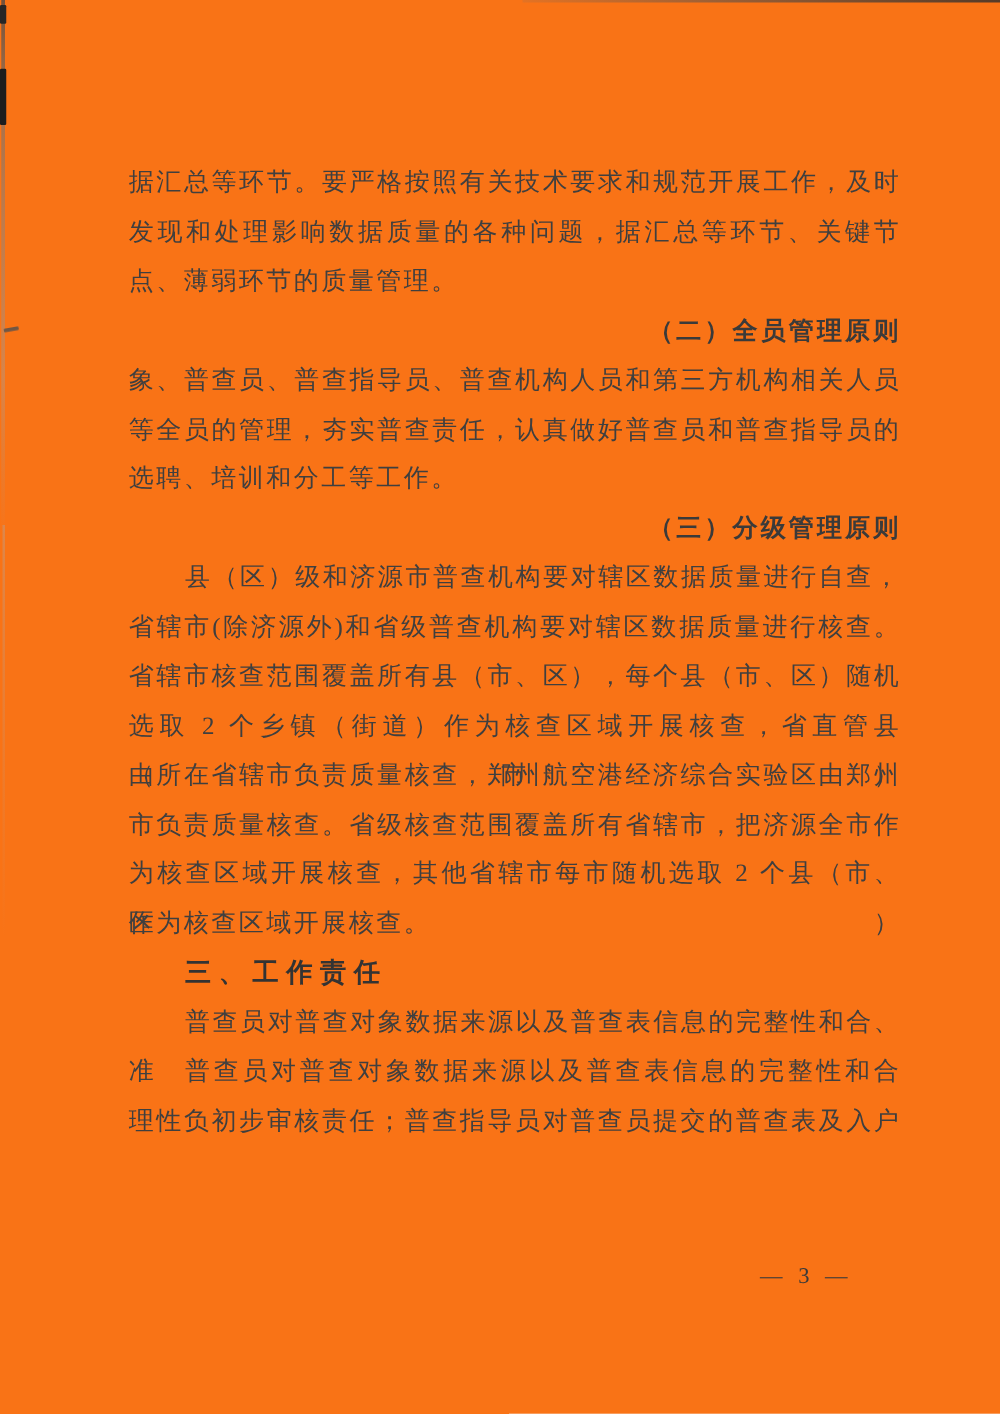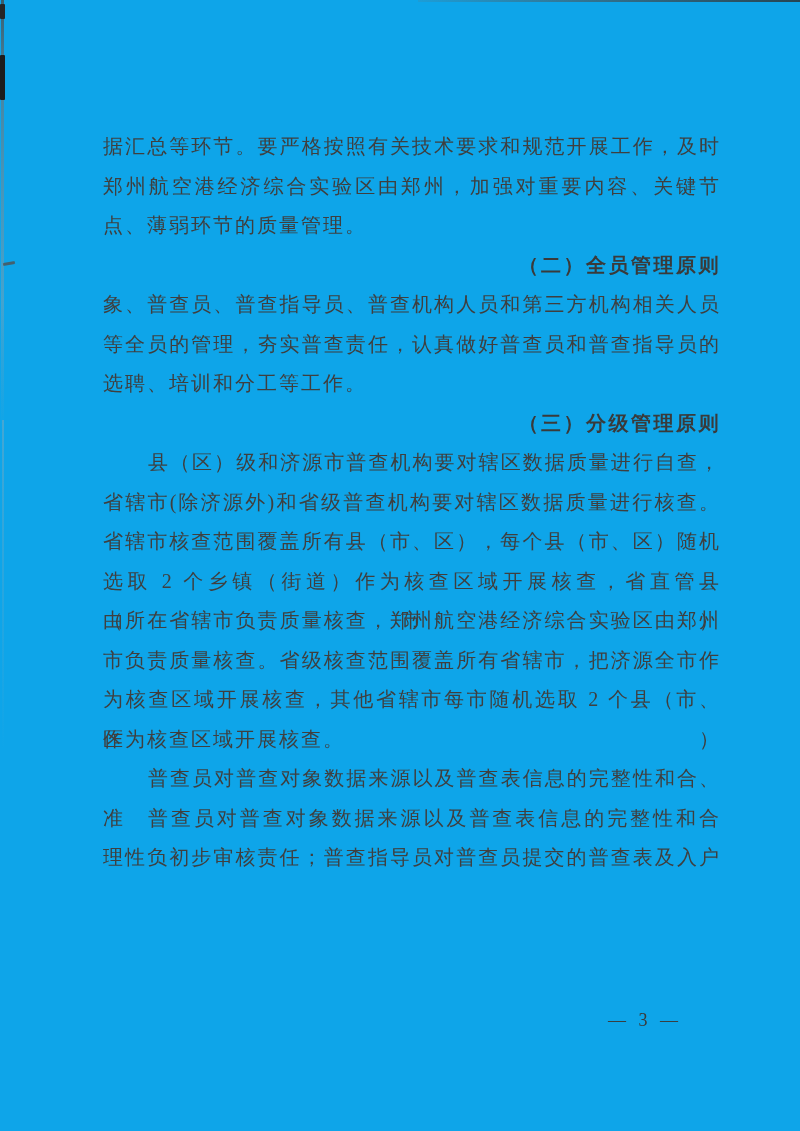--- a/index.html
+++ b/index.html
@@ -4,21 +4,21 @@
 <style>
   html,body{margin:0;padding:0;}
   body{
     width:800px;height:1131px;
     background:#f4f4f2;
     font-family:"Liberation Serif","DejaVu Serif",serif;
   }
   .page{
     position:relative;
     width:800px;height:1131px;
-    background:#0ea5e9;
+    background:#f97316;
     overflow:hidden;
   }
   
   .textblock{
     position:absolute;
     left:103px;top:127px;
     width:618px;
     color:#3f3f3f;
     font-size:20px;
     line-height:39.5px;
@@ -95,35 +95,36 @@
 
   <div class="art edge-top"></div>
   <div class="art edge-left-line"></div>
   <div class="art edge-left-faint"></div>
   <div class="art blob1"></div>
   <div class="art blob2"></div>
   <div class="art tick"></div>
 
   <div class="textblock">
     <div class="ln j">据汇总等环节。要严格按照有关技术要求和规范开展工作，及时</div>
-    <div class="ln j">郑州航空港经济综合实验区由郑州，加强对重要内容、关键节</div>
+    <div class="ln j">发现和处理影响数据质量的各种问题，据汇总等环节、关键节</div>
     <div class="ln">点、薄弱环节的质量管理。</div>
     <div class="ln ind h-kai">（二）全员管理原则</div>
     <div class="ln j">象、普查员、普查指导员、普查机构人员和第三方机构相关人员</div>
     <div class="ln j">等全员的管理，夯实普查责任，认真做好普查员和普查指导员的</div>
     <div class="ln">选聘、培训和分工等工作。</div>
     <div class="ln ind h-kai">（三）分级管理原则</div>
     <div class="ln ind j">县（区）级和济源市普查机构要对辖区数据质量进行自查，</div>
     <div class="ln j">省辖市(除济源外)和省级普查机构要对辖区数据质量进行核查。</div>
     <div class="ln j">省辖市核查范围覆盖所有县（市、区），每个县（市、区）随机</div>
     <div class="ln j">选取 2 个乡镇（街道）作为核查区域开展核查，省直管县（市）</div>
     <div class="ln j">由所在省辖市负责质量核查，郑州航空港经济综合实验区由郑州</div>
     <div class="ln j">市负责质量核查。省级核查范围覆盖所有省辖市，把济源全市作</div>
     <div class="ln j">为核查区域开展核查，其他省辖市每市随机选取 2 个县（市、区）</div>
     <div class="ln">作为核查区域开展核查。</div>
+    <div class="ln ind h-hei">三、工作责任</div>
     <div class="ln ind j">普查员对普查对象数据来源以及普查表信息的完整性和合、准</div>
     <div class="ln ind j">普查员对普查对象数据来源以及普查表信息的完整性和合</div>
     <div class="ln j">理性负初步审核责任；普查指导员对普查员提交的普查表及入户</div>
   </div>
 
   <div class="pagenum">— 3 —</div>
 
 </div>
 
 </body></html>

